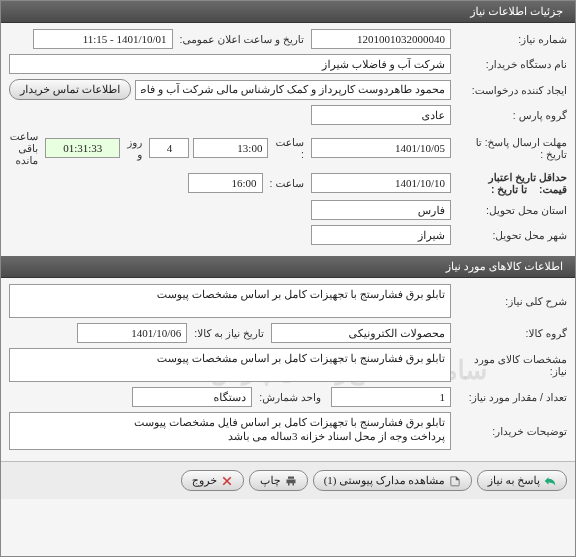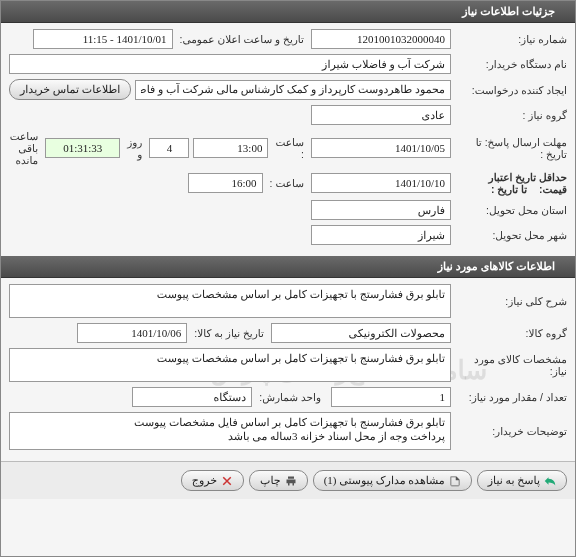--- a/index.html
+++ b/index.html
@@ -15,23 +15,23 @@
 }
 .container {
   background: #f5f5f5;
   border: 1px solid #888;
   width: 576px;
   height: 557px;
 }
 .section-header {
   background: linear-gradient(to bottom, #6a6a6a, #4a4a4a);
   color: #fff;
-  padding: 4px 20px;
-  font-size: 11px;
-  font-weight: bold;
+  padding: 4px 12px;
+  font-size: 11px;
+  font-weight: normal;
   border-bottom: 1px solid #333;
 }
 .form-area {
   padding: 6px 8px;
   position: relative;
 }
 .watermark {
   position: absolute;
   top: 50%;
   left: 50%;
@@ -123,21 +123,21 @@
       <input class="field field-long" readonly="" value="شرکت آب و فاضلاب شیراز" style="">
     </div>
 
     <div class="row">
       <span class="label">ایجاد کننده درخواست:</span>
       <input class="field field-long" readonly="" value="محمود طاهردوست کارپرداز و کمک کارشناس مالی شرکت آب و فاضلاب شیراز" style="">
       <button class="btn">اطلاعات تماس خریدار</button>
     </div>
 
     <div class="row">
-      <span class="label">گروه نیاز :</span>
+      <span class="label">گروه پارس :</span>
       <input class="field field-med" readonly="" value="عادی" style="">
     </div>
 
     <div class="row">
       <span class="label">
         <span>مهلت ارسال پاسخ:</span>&nbsp;<span>تا تاریخ :</span>
       </span>
       <input class="field field-med" readonly="" value="1401/10/05" style="">
       <span class="label-sm">ساعت :</span>
       <input class="field field-sm" readonly="" value="13:00" style="">

